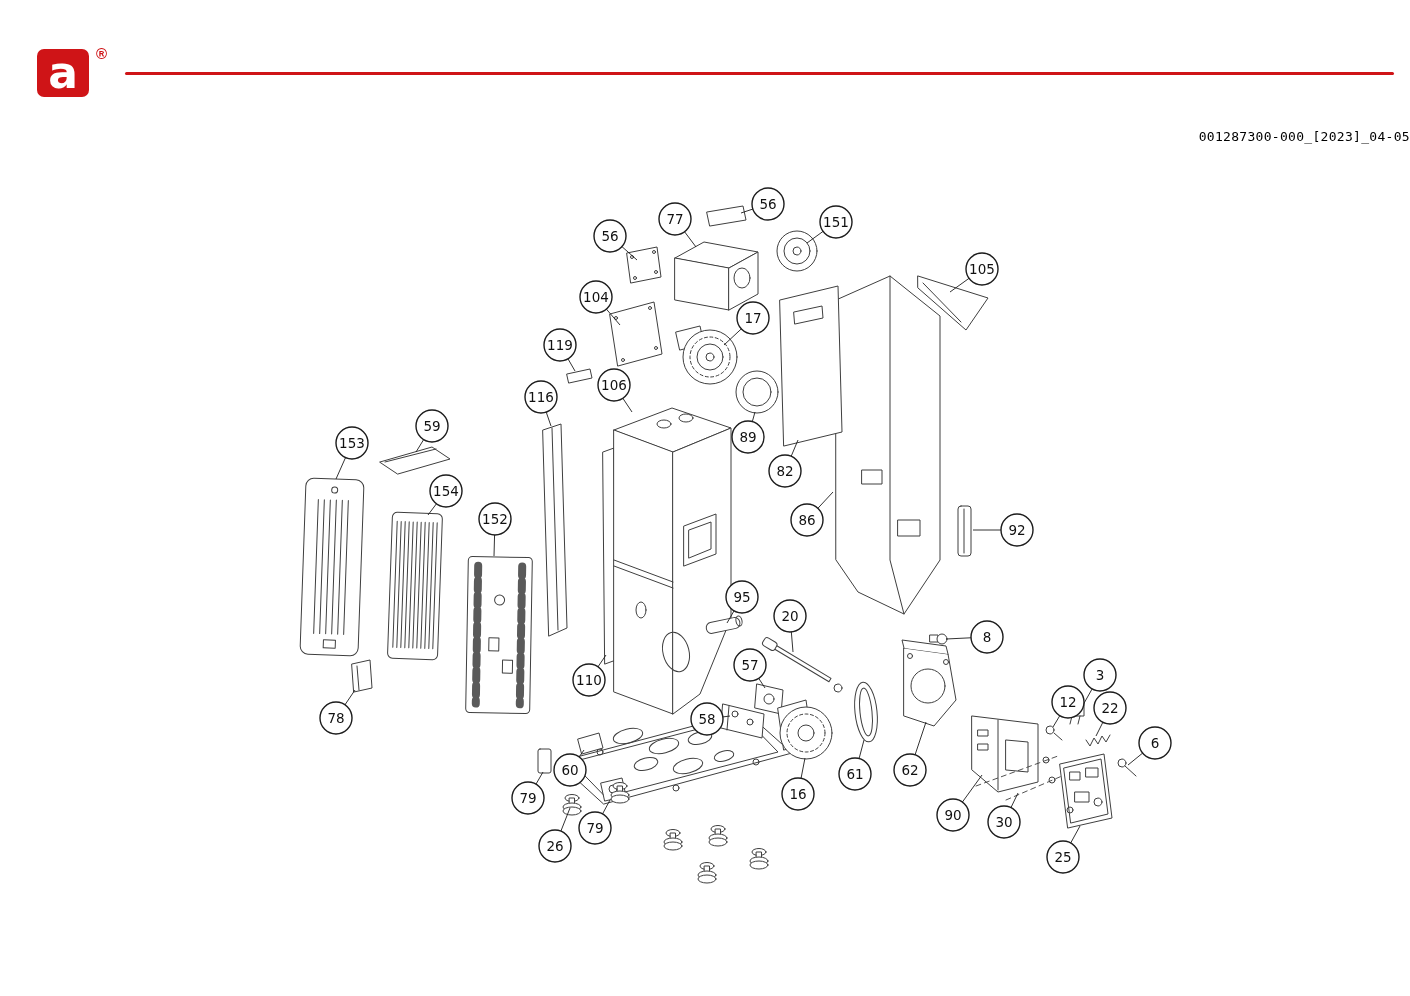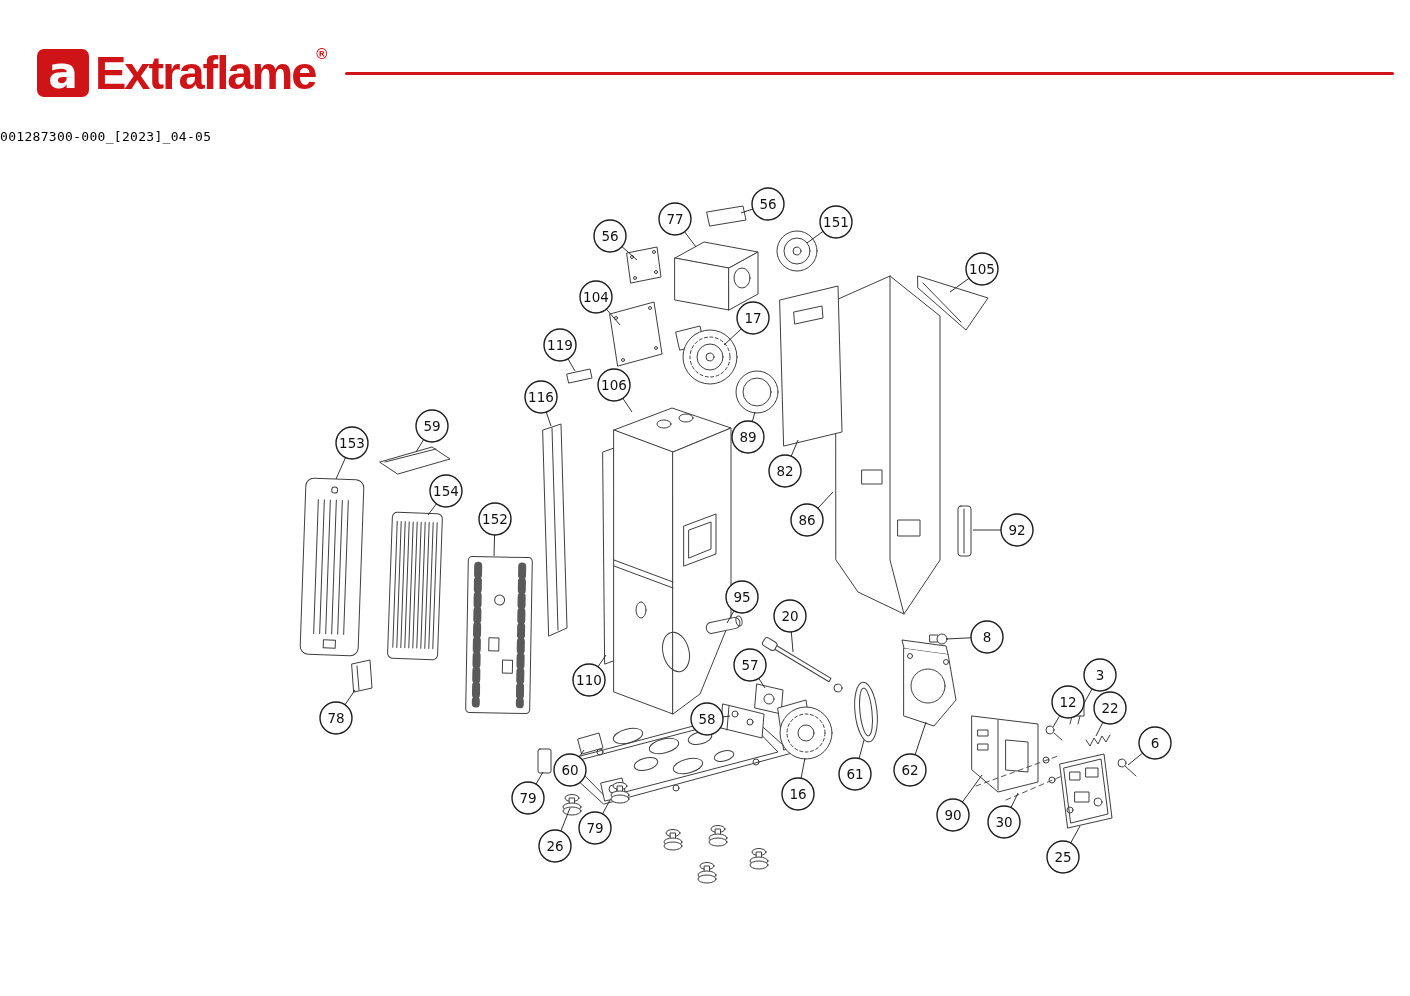--- a/index.html
+++ b/index.html
@@ -5,21 +5,21 @@
   :root { --brand:#cf1417; }
   html,body{margin:0;padding:0;background:#fff;}
   .page{position:relative;width:1410px;height:996px;background:#fff;overflow:hidden;
         font-family:"Liberation Sans",sans-serif;}
   .header{position:absolute;left:36px;top:44px;right:16px;height:58px;display:flex;align-items:center;}
   .logo{display:flex;align-items:flex-start;}
   .logo-icon{width:54px;height:50px;margin-right:5px;flex:0 0 auto;}
   .logo-text{font-size:47px;font-weight:700;color:var(--brand);letter-spacing:-2px;line-height:50px;}
   .reg{font-size:15px;font-weight:700;color:var(--brand);margin-top:-3px;margin-left:1px;}
   .rule{flex:1;height:3px;background:var(--brand);margin-left:18px;border-radius:2px;}
-  .doc-code{position:absolute;top:129px;left:0;width:100%;text-align:left;
+  .doc-code{position:absolute;top:129px;left:0;width:100%;text-align:right;
             font-family:"DejaVu Sans Mono",monospace;font-size:13px;color:#000;letter-spacing:.3px;}
   .diagram-svg{position:absolute;left:0;top:0;}
   .parts{stroke:#3f3f3f;stroke-width:1;fill:#fff;stroke-linejoin:round;stroke-linecap:round;}
   .nofill{fill:none;}
   .holes{stroke:#5a5a5a;}
   .dash{fill:none;stroke:#3f3f3f;stroke-dasharray:5 4;stroke-width:.9;}
   .leader{stroke:#1c1c1c;stroke-width:.9;fill:none;}
   .balloon{fill:#fff;stroke:#1c1c1c;stroke-width:1.4;}
   .balloon-num{font-family:"DejaVu Sans","Liberation Sans",sans-serif;font-size:13.5px;fill:#111;
                text-anchor:middle;stroke:none;}
@@ -28,21 +28,20 @@
 <body>
 
 <div class="page">
 
   <div class="header">
     <div class="logo">
       <svg class="logo-icon" viewBox="0 0 54 50">
         <rect x="1" y="1" width="52" height="48" rx="7" fill="var(--brand)"></rect>
         <text x="27" y="40" text-anchor="middle" style="font:700 44px 'DejaVu Sans',sans-serif;fill:#fff;">a</text>
       </svg>
-      <span class="logo-text">Extraflame</span>
       <span class="reg">®</span>
     </div>
     <div class="rule"></div>
   </div>
 
   <div class="doc-code">001287300-000_[2023]_04-05</div>
 
   <svg class="diagram-svg" width="1410" height="996" viewBox="0 0 1410 996">
 
     <defs>

